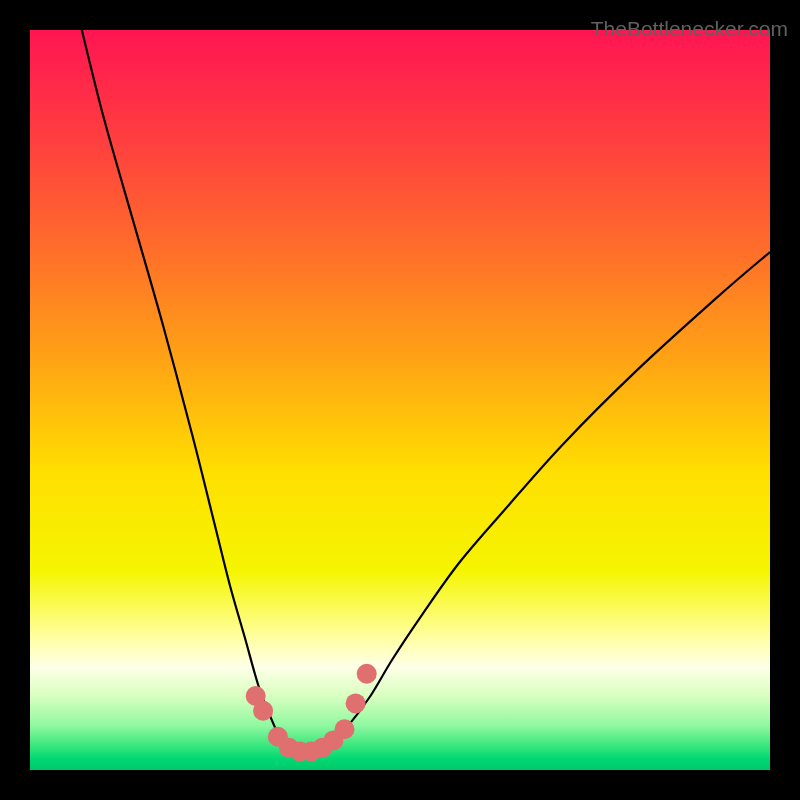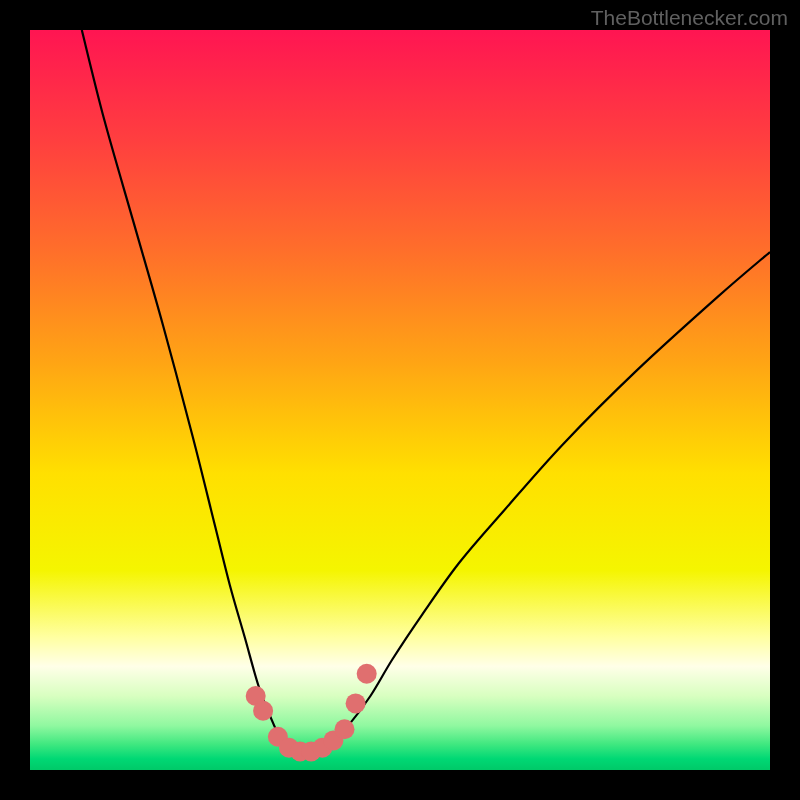--- a/index.html
+++ b/index.html
@@ -11,21 +11,21 @@
     overflow: hidden;
     font-family: Arial, sans-serif;
   }
   .container {
     position: relative;
     width: 800px;
     height: 800px;
   }
   .watermark {
     position: absolute;
-    top: 6px;
+    top: 17px;
     right: 12px;
     color: #606060;
     font-size: 21px;
     font-weight: 500;
     z-index: 10;
   }
   .plot-area {
     position: absolute;
     left: 30px;
     top: 30px;

